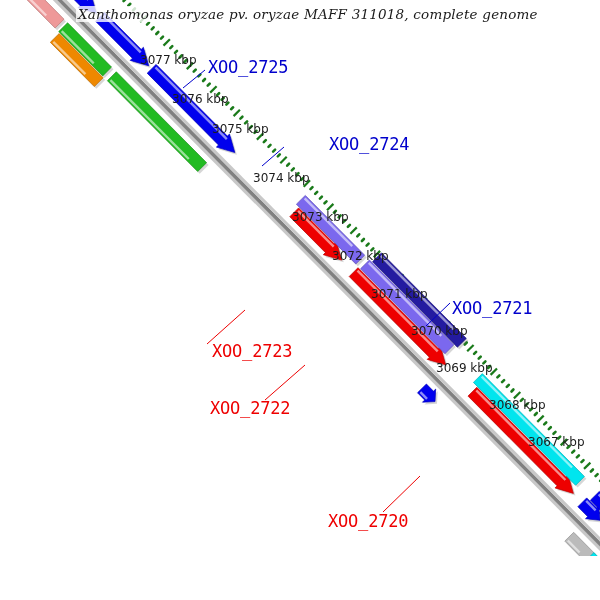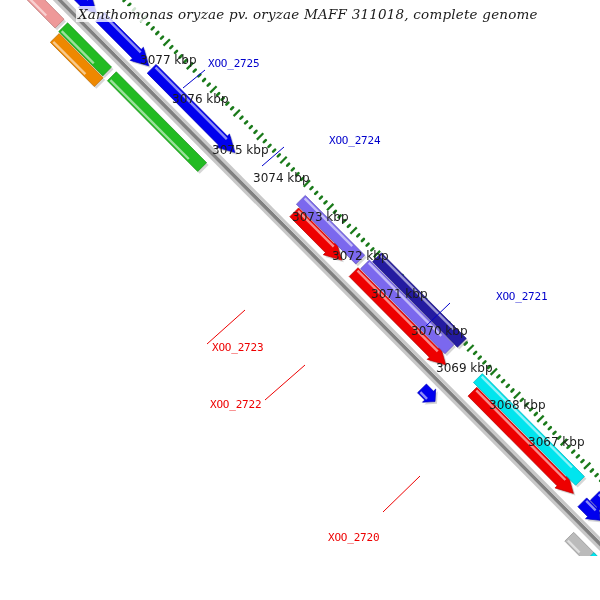--- a/index.html
+++ b/index.html
@@ -49,21 +49,21 @@
     font-family: "DejaVu Sans", sans-serif;
     font-size: 12px;
     font-weight: normal;
     color: #1c1c1c;
     white-space: nowrap;
     z-index: 30;
   }
   .gene-label {
     position: absolute;
     font-family: "DejaVu Sans Mono", monospace;
-    font-size: 11px;
+    font-size: 17px;
     white-space: nowrap;
     z-index: 31;
     letter-spacing: -0.2px;
   }
   .gene-label.fwd { color: #0000cc; }
   .gene-label.rev { color: #ee0000; }
   svg { display: block; }
 </style>
 </head>
 <body>
@@ -356,31 +356,31 @@
           <line x1="383" y1="512" x2="420" y2="476" stroke="#ee0000" stroke-width="1"></line>
         </g>
       </svg>
   </div>
 
   <div id="genome-title">Xanthomonas oryzae pv. oryzae MAFF 311018, complete genome</div>
 
   <div id="labels-layer">
       <div class="tick-label" style="left: 140px; top: 53px;">3077 kbp</div>
       <div class="tick-label" style="left: 172px; top: 92px;">3076 kbp</div>
-      <div class="tick-label" style="left: 212px; top: 143px;">3075 kbp</div>
+      <div class="tick-label" style="left: 212px; top: 122px;">3075 kbp</div>
       <div class="tick-label" style="left: 253px; top: 171px;">3074 kbp</div>
       <div class="tick-label" style="left: 292px; top: 210px;">3073 kbp</div>
       <div class="tick-label" style="left: 332px; top: 249px;">3072 kbp</div>
       <div class="tick-label" style="left: 371px; top: 287px;">3071 kbp</div>
       <div class="tick-label" style="left: 411px; top: 324px;">3070 kbp</div>
       <div class="tick-label" style="left: 436px; top: 361px;">3069 kbp</div>
       <div class="tick-label" style="left: 489px; top: 398px;">3068 kbp</div>
       <div class="tick-label" style="left: 528px; top: 435px;">3067 kbp</div>
       <div class="gene-label fwd" style="left: 208px; top: 57px;">XOO_2725</div>
       <div class="gene-label fwd" style="left: 286px; top: 134px; margin-left: 43px;">XOO_2724</div>
-      <div class="gene-label fwd" style="left: 452px; top: 290px; margin-left: 44px;">XOO_2721</div>
+      <div class="gene-label fwd" style="left: 452px; top: 298px;">XOO_2721</div>
       <div class="gene-label rev" style="left: 164px; top: 341px; margin-left: 48px;">XOO_2723</div>
       <div class="gene-label rev" style="left: 210px; top: 398px;">XOO_2722</div>
-      <div class="gene-label rev" style="left: 328px; top: 531px; text-align: right;">XOO_2720</div>
+      <div class="gene-label rev" style="left: 328px; top: 511px; text-align: right;">XOO_2720</div>
     </div>
 
 
 </div>
 
 </body></html>

